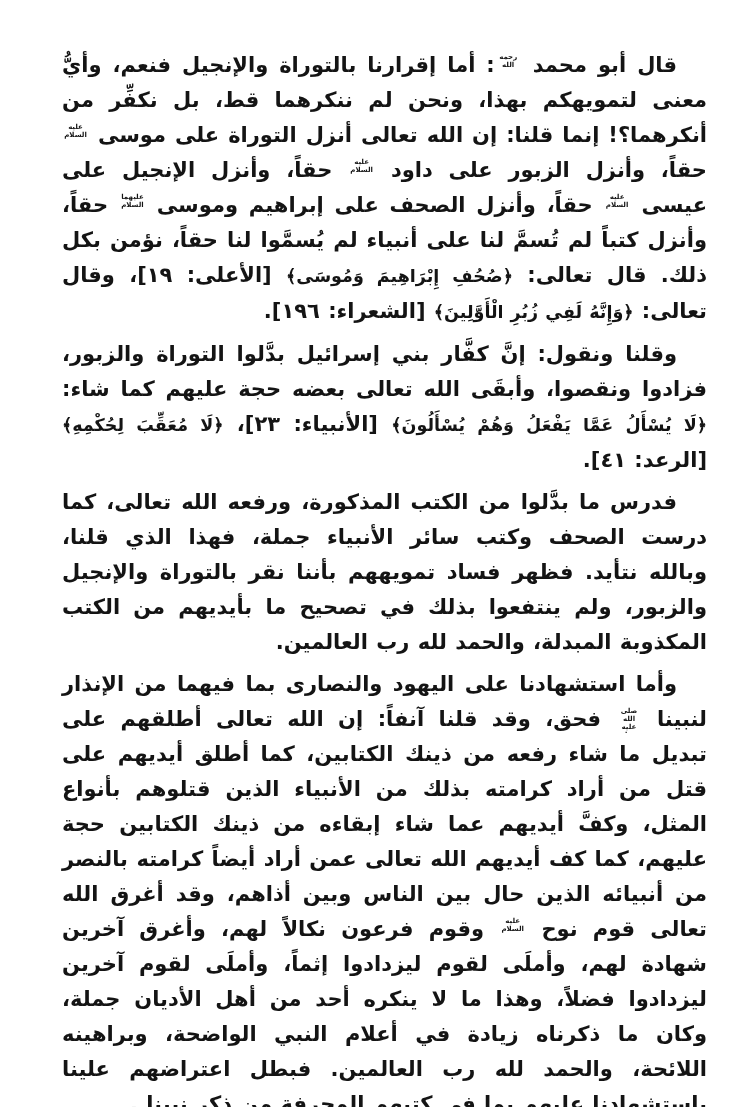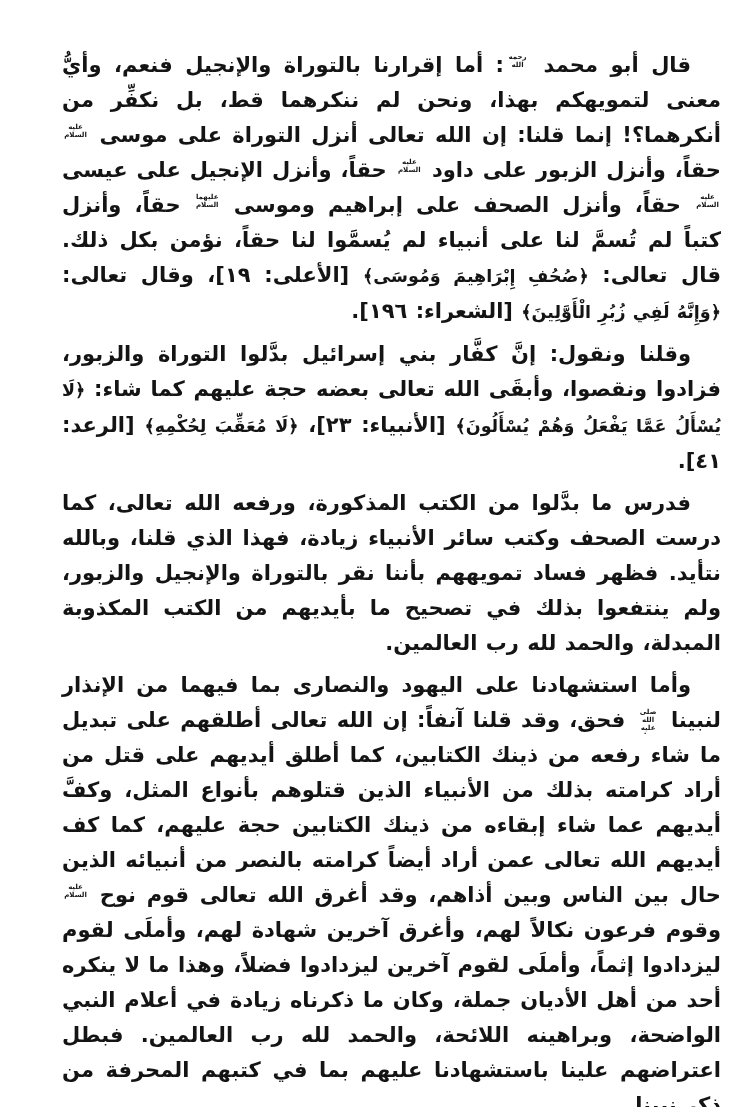--- a/index.html
+++ b/index.html
@@ -14,21 +14,21 @@
     color:#141414;
     overflow:hidden;
   }
   .body-text { width:100%; }
   .para {
     font-size:21px;
     font-weight:bold;
     line-height:35px;
     text-align:justify;
     text-indent:30px;
-    margin:0 2px 7px 0;
+    margin:0 16px 7px 0;
     word-spacing:1px;
   }
   .quran {
     font-size:17.5px;
     font-weight:bold;
     letter-spacing:-0.3px;
   }
   .hon {
     display:inline-block;
     width:27px; height:26px;
@@ -42,17 +42,17 @@
   }
   .hon i { font-style:normal; }
 </style>
 </head>
 <body>
 
 <div class="page">
   <div class="body-text">
       <div class="para">قال أبو محمد <span class="hon"><i>رحمه الله</i></span>: أما إقرارنا بالتوراة والإنجيل فنعم، وأيُّ معنى لتمويهكم بهذا، ونحن لم ننكرهما قط، بل نكفِّر من أنكرهما؟! إنما قلنا: إن الله تعالى أنزل التوراة على موسى <span class="hon"><i>عليه السلام</i></span> حقاً، وأنزل الزبور على داود <span class="hon"><i>عليه السلام</i></span> حقاً، وأنزل الإنجيل على عيسى <span class="hon"><i>عليه السلام</i></span> حقاً، وأنزل الصحف على إبراهيم وموسى <span class="hon"><i>عليهما السلام</i></span> حقاً، وأنزل كتباً لم تُسمَّ لنا على أنبياء لم يُسمَّوا لنا حقاً، نؤمن بكل ذلك. قال تعالى: <span class="quran">﴿صُحُفِ إِبْرَاهِيمَ وَمُوسَى﴾</span> [الأعلى: ١٩]، وقال تعالى: <span class="quran">﴿وَإِنَّهُ لَفِي زُبُرِ الْأَوَّلِينَ﴾</span> [الشعراء: ١٩٦].</div>
       <div class="para">وقلنا ونقول: إنَّ كفَّار بني إسرائيل بدَّلوا التوراة والزبور، فزادوا ونقصوا، وأبقَى الله تعالى بعضه حجة عليهم كما شاء: <span class="quran">﴿لَا يُسْأَلُ عَمَّا يَفْعَلُ وَهُمْ يُسْأَلُونَ﴾</span> [الأنبياء: ٢٣]، <span class="quran">﴿لَا مُعَقِّبَ لِحُكْمِهِ﴾</span> [الرعد: ٤١].</div>
-      <div class="para">فدرس ما بدَّلوا من الكتب المذكورة، ورفعه الله تعالى، كما درست الصحف وكتب سائر الأنبياء زيادة، فهذا الذي قلنا، وبالله نتأيد. فظهر فساد تمويههم بأننا نقر بالتوراة والإنجيل والزبور، ولم ينتفعوا بذلك في تصحيح ما بأيديهم من الكتب المكذوبة المبدلة، والحمد لله رب العالمين.</div>
+      <div class="para">فدرس ما بدَّلوا من الكتب المذكورة، ورفعه الله تعالى، كما درست الصحف وكتب سائر الأنبياء جملة، فهذا الذي قلنا، وبالله نتأيد. فظهر فساد تمويههم بأننا نقر بالتوراة والإنجيل والزبور، ولم ينتفعوا بذلك في تصحيح ما بأيديهم من الكتب المكذوبة المبدلة، والحمد لله رب العالمين.</div>
       <div class="para">وأما استشهادنا على اليهود والنصارى بما فيهما من الإنذار لنبينا <span class="hon"><i>صلى الله عليه وسلم</i></span> فحق، وقد قلنا آنفاً: إن الله تعالى أطلقهم على تبديل ما شاء رفعه من ذينك الكتابين، كما أطلق أيديهم على قتل من أراد كرامته بذلك من الأنبياء الذين قتلوهم بأنواع المثل، وكفَّ أيديهم عما شاء إبقاءه من ذينك الكتابين حجة عليهم، كما كف أيديهم الله تعالى عمن أراد أيضاً كرامته بالنصر من أنبيائه الذين حال بين الناس وبين أذاهم، وقد أغرق الله تعالى قوم نوح <span class="hon"><i>عليه السلام</i></span> وقوم فرعون نكالاً لهم، وأغرق آخرين شهادة لهم، وأملَى لقوم ليزدادوا إثماً، وأملَى لقوم آخرين ليزدادوا فضلاً، وهذا ما لا ينكره أحد من أهل الأديان جملة، وكان ما ذكرناه زيادة في أعلام النبي  الواضحة، وبراهينه اللائحة، والحمد لله رب العالمين. فبطل اعتراضهم علينا باستشهادنا عليهم بما في كتبهم المحرفة من ذكر نبينا .</div>
     </div>
 
 </div>
 
 </body></html>

